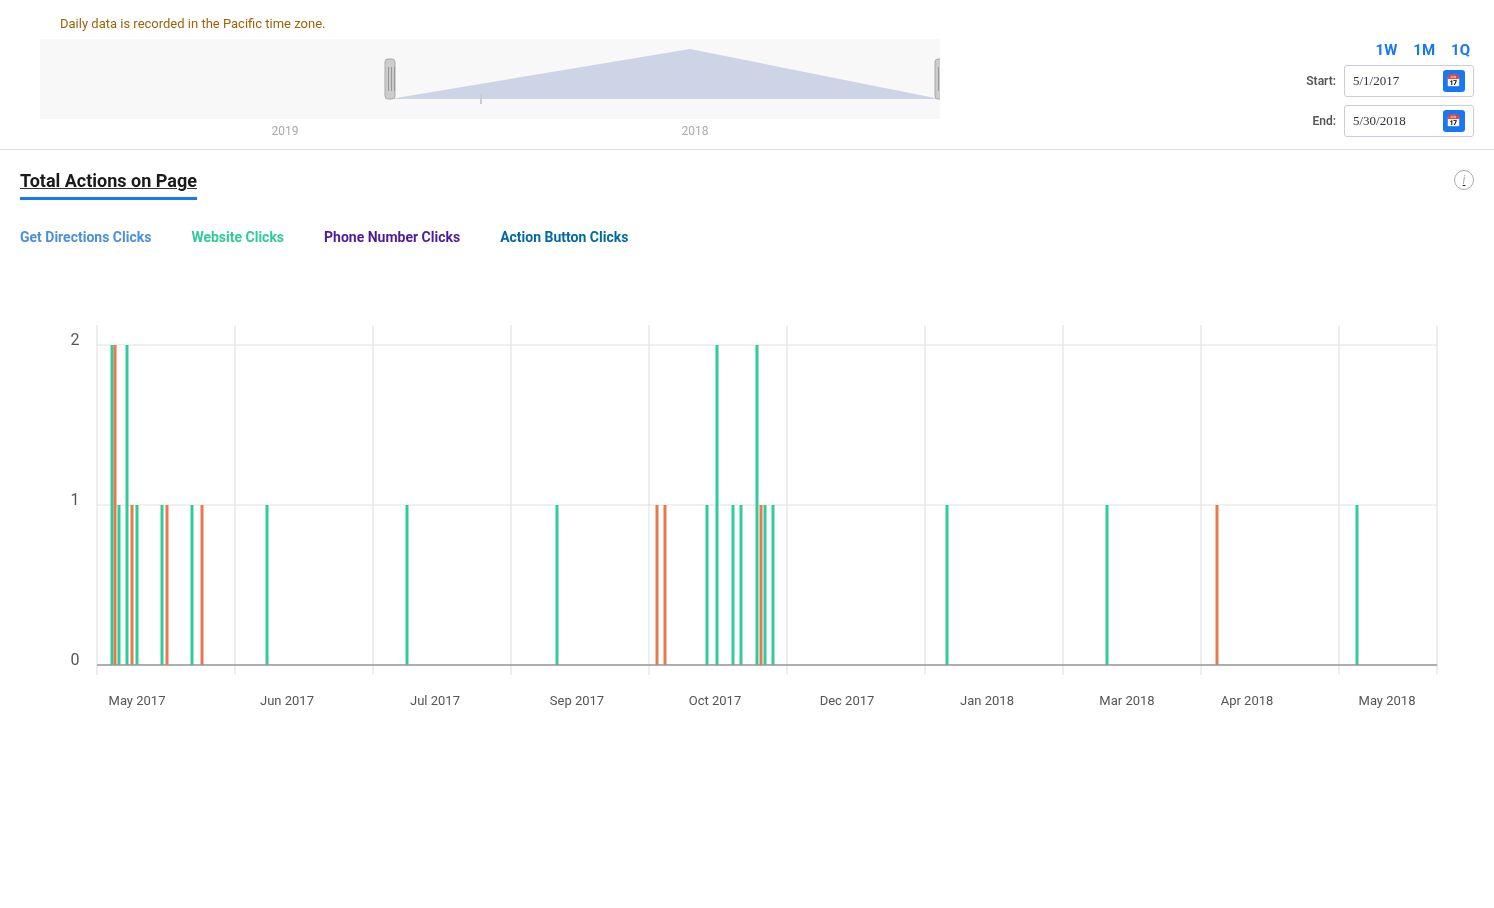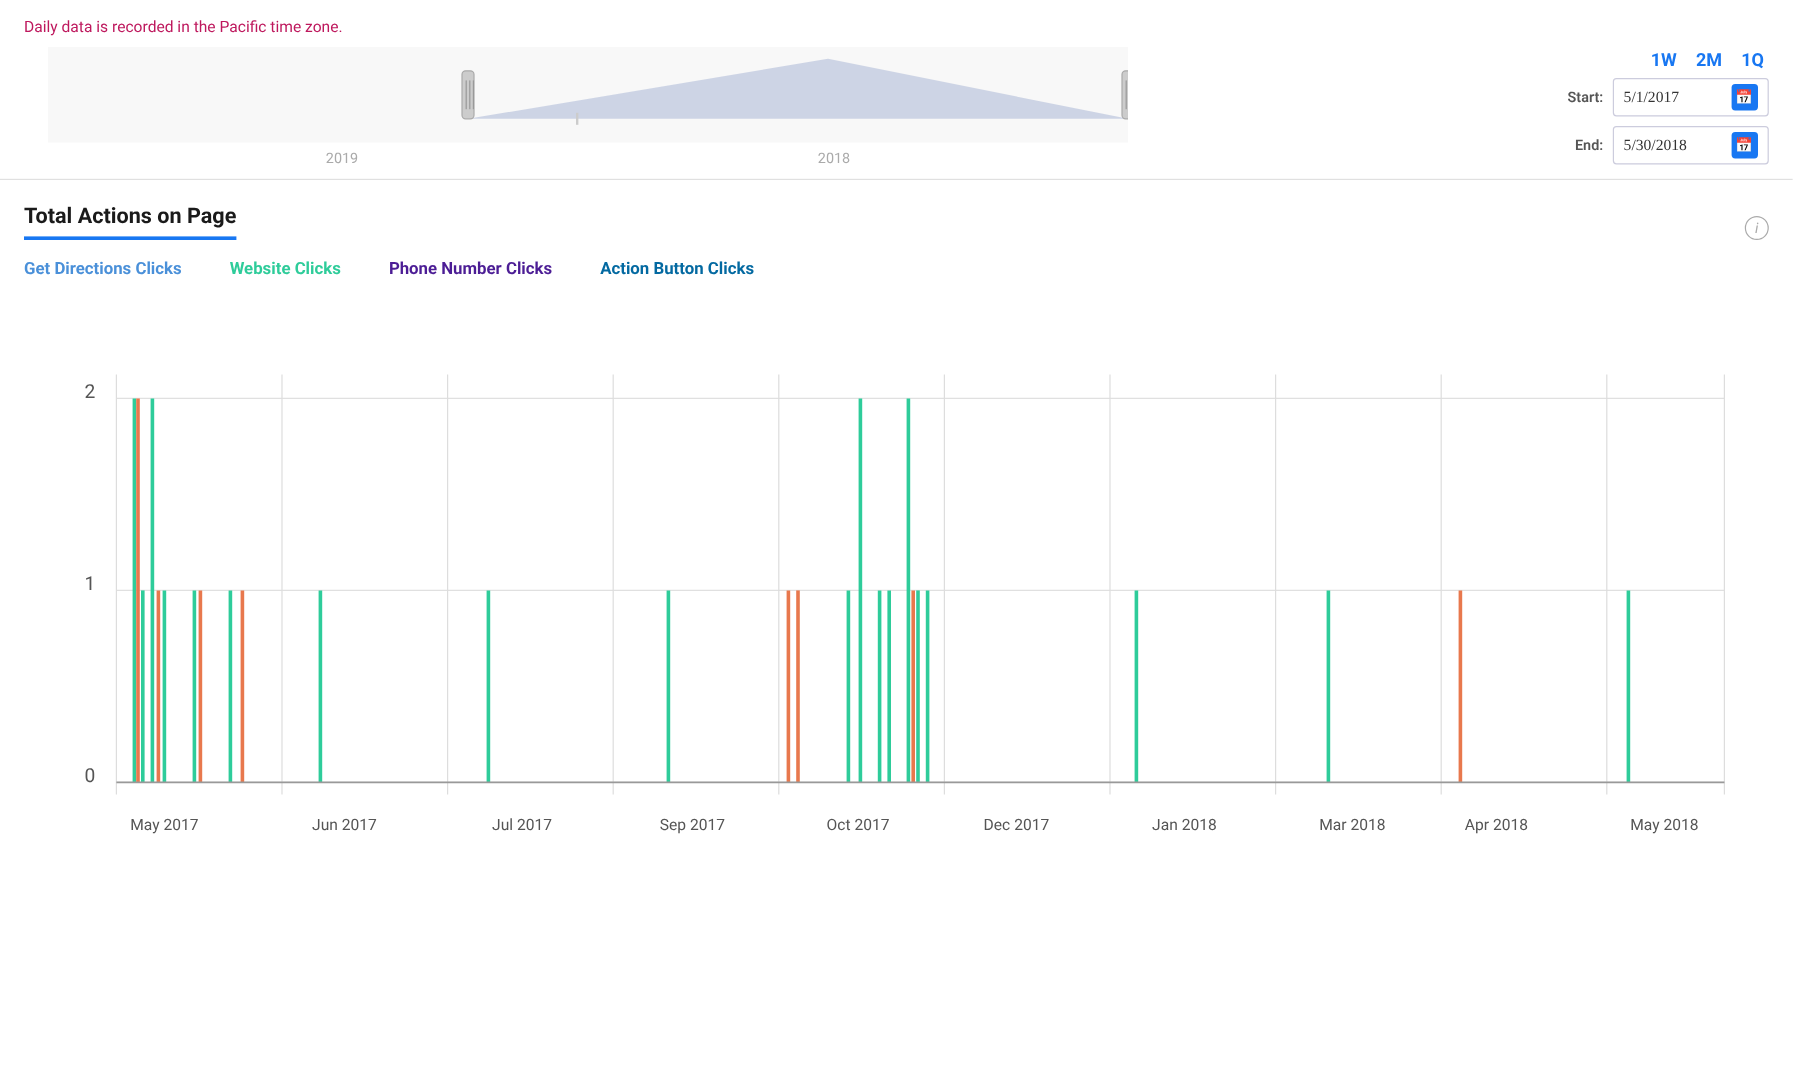--- a/index.html
+++ b/index.html
@@ -5,23 +5,24 @@
     * { box-sizing: border-box; margin: 0; padding: 0; }
     body { font-family: -apple-system, BlinkMacSystemFont, 'Segoe UI', Roboto, Arial, sans-serif; background: #fff; color: #333; font-size: 14px; }
 
     .top-section {
       padding: 16px 20px 10px 20px;
       border-bottom: 1px solid #e0e0e0;
       background: #fff;
     }
 
     .timezone-note {
-      color: #be185d;
+      color: #a16207;
       font-size: 13px;
       margin-bottom: 8px;
+      margin-left: 40px;
     }
 
     .controls-row {
       display: flex;
       align-items: flex-start;
       justify-content: space-between;
     }
 
     .range-buttons {
       display: flex;
@@ -177,21 +178,21 @@
       </svg>
       <div class="timeline-labels">
         <span>2019</span>
         <span>2018</span>
       </div>
     </div>
 
     <div style="display: flex; flex-direction: column; align-items: flex-end; gap: 4px; min-width: 220px;">
       <div class="range-buttons">
         <span class="range-btn">1W</span>
-        <span class="range-btn">2M</span>
+        <span class="range-btn">1M</span>
         <span class="range-btn">1Q</span>
       </div>
       <div class="date-inputs">
         <div class="date-row">
           <span class="date-label">Start:</span>
           <div class="date-input-box">
             <span>5/1/2017</span>
             <div class="cal-icon">📅</div>
           </div>
         </div>
@@ -202,21 +203,21 @@
             <div class="cal-icon">📅</div>
           </div>
         </div>
       </div>
     </div>
   </div>
 </div>
 
 <div class="chart-section" style="position:relative;">
 
-  <div style="display: flex; align-items: flex-end; justify-content: space-between; margin-bottom: 0;">
+  <div style="display: flex; align-items: flex-start; justify-content: space-between; margin-bottom: 13px; text-decoration: underline;">
     <div style="border-bottom: 3px solid #1877f2; padding-bottom: 6px; width: fit-content;">
       <span class="section-title">Total Actions on Page</span>
     </div>
     <div class="info-icon" style="position:static;">i</div>
   </div>
 
   <div style="height: 16px;"></div>
 
   <div class="legend">
     <span class="legend-item" style="color: #4a90d9;">Get Directions Clicks</span>

